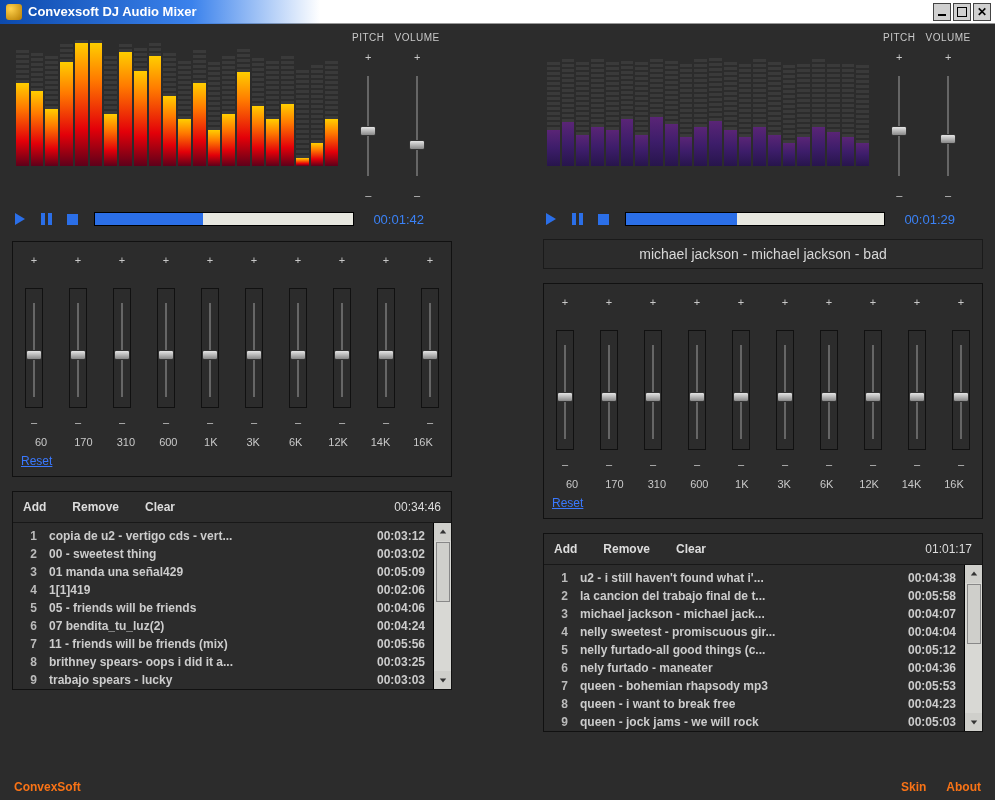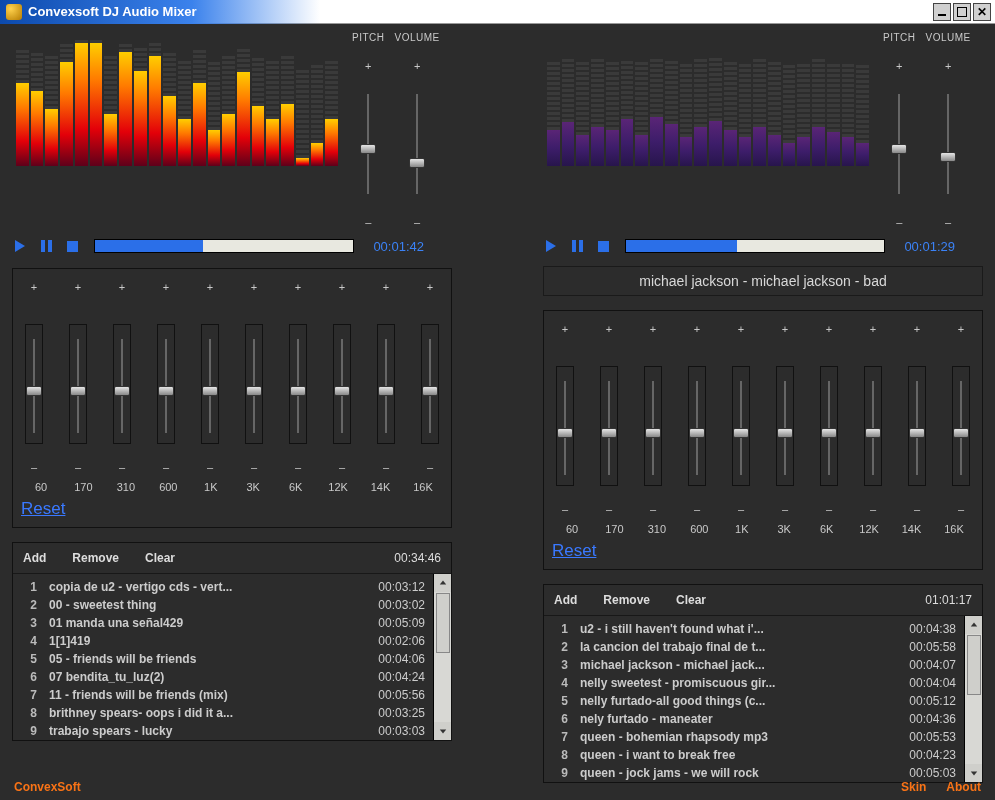--- a/index.html
+++ b/index.html
@@ -22,21 +22,21 @@
   
   .top-row{display:flex;gap:10px;}
   .spectrum{width:330px;height:138px;display:flex;align-items:flex-end;gap:2px;padding:4px;}
   .bar{width:13px;height:100%;display:flex;flex-direction:column;justify-content:flex-end;gap:0;}
   .seg-off{height:100%;display:flex;flex-direction:column;justify-content:flex-end;gap:2px;}
   .tick{height:3px;width:100%;}
   .tick.off{background:#3a3a3a;}
   .bar .level{width:100%;}
   .deck1 .level{background:linear-gradient(180deg,#ffce00 0%,#ff7a00 30%,#e30009 70%,#5e001a 100%);}
   .deck2 .level{background:linear-gradient(180deg,#5a2576 0%,#3d1d6a 50%,#27154c 100%);}
-  .slider-col{display:flex;flex-direction:column;align-items:center;gap:17px;}
+  .slider-col{display:flex;flex-direction:column;align-items:center;gap:8px;}
   .slider-label{font-size:10px;color:#c9c9c9;letter-spacing:0.5px;}
   .vslider{height:110px;width:18px;display:flex;flex-direction:column;align-items:center;justify-content:center;position:relative;}
   .plus,.minus{font-size:11px;color:#c9c9c9;}
   .track{position:relative;height:100px;width:2px;background:#666;margin:2px 0;}
   .thumb{position:absolute;left:50%;transform:translateX(-50%);width:16px;height:10px;background:linear-gradient(180deg,#e5e5e5,#888);border:1px solid #333;border-radius:2px;}
   
   .transport{display:flex;align-items:center;gap:10px;margin-top:10px;}
   .tbtn{width:16px;height:16px;display:flex;align-items:center;justify-content:center;}
   .tri{width:0;height:0;border-left:10px solid #2b6fe8;border-top:6px solid transparent;border-bottom:6px solid transparent;}
   .pause{display:flex;gap:3px;}
@@ -47,33 +47,33 @@
   .time{color:#3b82f6;font-size:13px;min-width:60px;text-align:right;}
   
   .nowplaying{text-align:center;color:#d8d8d8;margin-top:12px;border:1px solid #1a1a1a;padding:6px 8px;font-size:14px;}
   
   .eq{border:1px solid #111;margin-top:14px;padding:12px 8px 8px 8px;}
   .eq-sliders{display:flex;justify-content:space-between;padding:0 4px;}
   .eq-sliders .vslider{height:120px;}
   .eq-sliders .track{height:110px;}
   .eq-labels{display:flex;justify-content:space-between;margin-top:8px;padding:0 2px;}
   .eq-labels span{width:36px;text-align:center;font-size:11px;color:#c9c9c9;}
-  .reset{display:inline-block;margin-top:6px;color:#3a79ff;text-decoration:underline;font-size:17px;}
+  .reset{display:inline-block;margin-top:6px;color:#3a79ff;text-decoration:underline;font-size:12px;}
   
   .playlist{border:1px solid #111;margin-top:14px;}
   .pl-header{display:flex;align-items:center;padding:8px 10px;border-bottom:1px solid #181818;}
   .pl-actions{display:flex;gap:26px;}
   .pl-actions span{font-weight:bold;color:#ddd;cursor:pointer;}
   .pl-total{margin-left:auto;color:#ddd;}
   .pl-body{display:flex;}
   .pl-rows{flex:1;padding:4px 8px;max-height:166px;overflow:hidden;}
   .pl-row{display:flex;align-items:baseline;padding:0px 0;color:#ccc;line-height:18px;}
   .idx{width:16px;color:#bbb;text-align:right;margin-right:12px;font-weight:bold;}
   .tname{flex:1;font-weight:bold;white-space:nowrap;overflow:hidden;text-overflow:ellipsis;padding-right:8px;}
-  .tdur{width:66px;text-align:right;font-weight:normal;}
+  .tdur{width:66px;text-align:right;font-weight:bold;}
   .scroll{width:18px;background:#d8d8d4;border-left:1px solid #000;display:flex;flex-direction:column;align-items:center;}
   .scroll .arrow{height:18px;width:100%;display:flex;align-items:center;justify-content:center;background:#cfcfcb;}
   .scroll .arrow svg{width:8px;height:8px;}
   .scroll .thumbv{flex:0 0 auto;width:14px;background:#cfcfcb;border:1px solid #888;margin:1px 0;}
   .scroll .gutter{flex:1;margin:0 1px;}
   
   .footer{position:absolute;left:14px;right:14px;bottom:6px;display:flex;justify-content:space-between;color:#f97316;font-weight:bold;}
   .footer .right{display:flex;gap:20px;}
 </style>
 </head>

